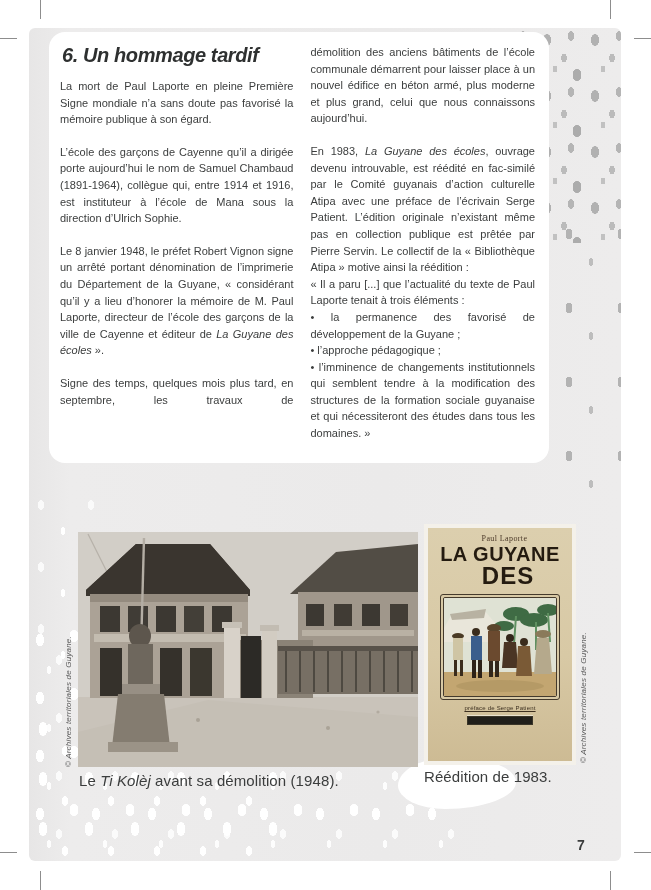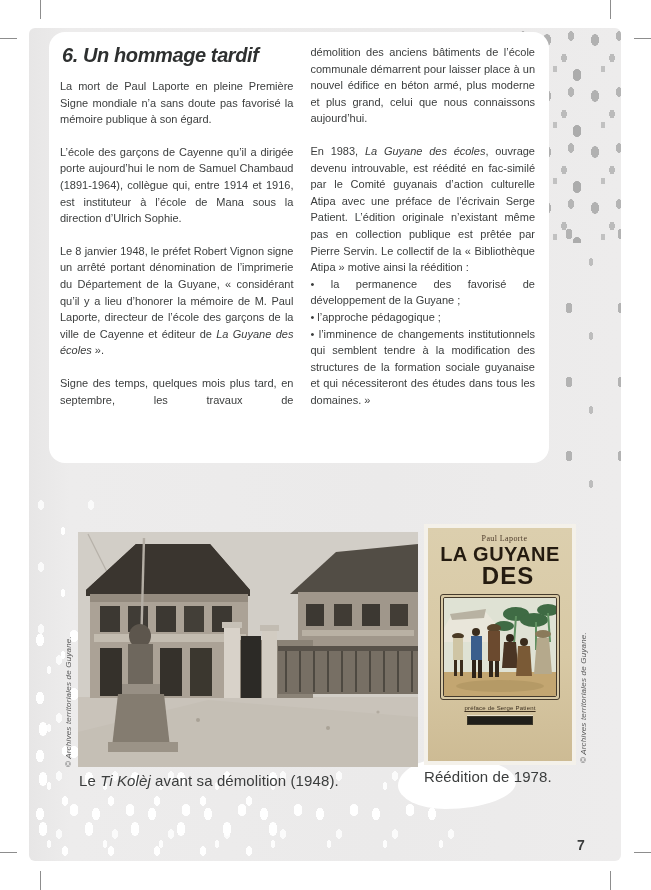--- a/index.html
+++ b/index.html
@@ -178,20 +178,21 @@
           <p><span>La mort de Paul Laporte en pleine Première Signe mondiale n’a sans doute pas favorisé la mémoire publique à son égard.</span></p>
           <p><span>L’école des garçons de Cayenne qu’il a dirigée porte aujourd’hui le nom de Samuel Chambaud (1891-1964), collègue qui, entre 1914 et 1916, est instituteur à l’école de Mana sous la direction d’Ulrich Sophie.</span></p>
           <p><span>Le 8 janvier 1948, le préfet Robert Vignon signe un arrêté portant dénomination de l’imprimerie du Département de la Guyane, « considérant qu’il y a lieu d’honorer la mémoire de M. Paul Laporte, directeur de l’école des garçons de la ville de Cayenne et éditeur de </span><span class="i">La Guyane des écoles</span><span> ».</span></p>
           <p class="cont"><span>Signe des temps, quelques mois plus tard, en septembre, les travaux de</span></p>
         </div>
     </div>
     <div class="col right">
       <div>
           <p><span>démolition des anciens bâtiments de l’école communale démarrent pour laisser place à un nouvel édifice en béton armé, plus moderne et plus grand, celui que nous connaissons aujourd’hui.</span></p>
           <p><span>En 1983, </span><span class="i">La Guyane des écoles</span><span>, ouvrage devenu introuvable, est réédité en fac-similé par le Comité guyanais d’action culturelle Atipa avec une préface de l’écrivain Serge Patient. L’édition originale n’existant même pas en collection publique est prêtée par Pierre Servin. Le collectif de la « Bibliothèque Atipa » motive ainsi la réédition :</span></p>
+          <p class="tight"><span>« Il a paru [...] que l’actualité du texte de Paul Laporte tenait à trois éléments :</span></p>
           <p class="tight"><span>• la permanence des favorisé de développement de la Guyane ;</span></p>
           <p class="tight"><span>• l’approche pédagogique ;</span></p>
           <p class="tight"><span>• l’imminence de changements institutionnels qui semblent tendre à la modification des structures de la formation sociale guyanaise et qui nécessiteront des études dans tous les domaines. »</span></p>
         </div>
     </div>
   </div>
 </div>
 
 <div class="photo-fig">
   <svg width="340" height="235" viewBox="0 0 340 235">
@@ -307,15 +308,15 @@
           </g>
           <ellipse cx="56" cy="88" rx="44" ry="6" fill="#b59a66"></ellipse>
         </svg>
       </div>
     </div>
     <div class="book-preface">préface de Serge Patient</div>
     <div class="book-banner"></div>
   </div>
 </div>
 <div class="credit credit-book">© Archives territoriales de Guyane.</div>
-<div class="caption caption-book">Réédition de 1978.</div>
+<div class="caption caption-book">Réédition de 1983.</div>
 
 <div class="page-number">7</div>
 
 </body></html>

